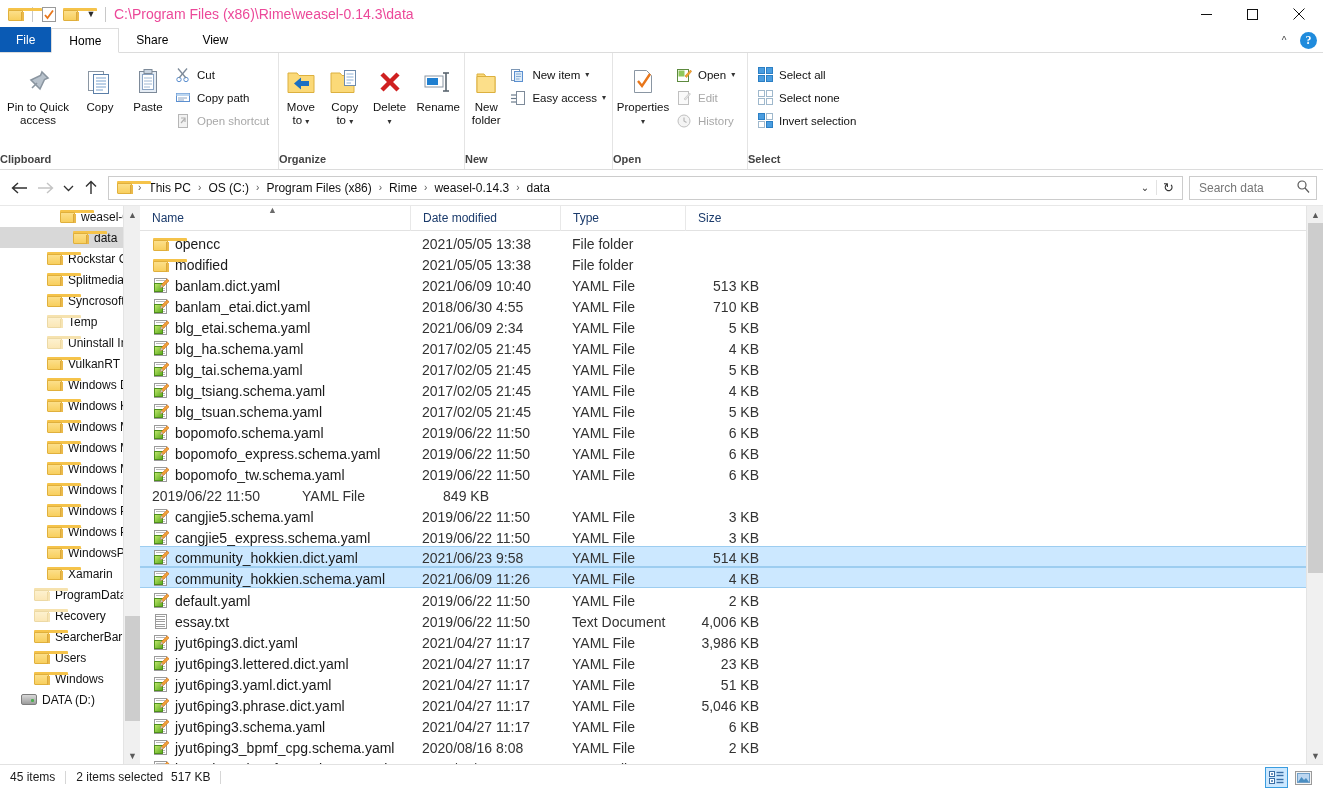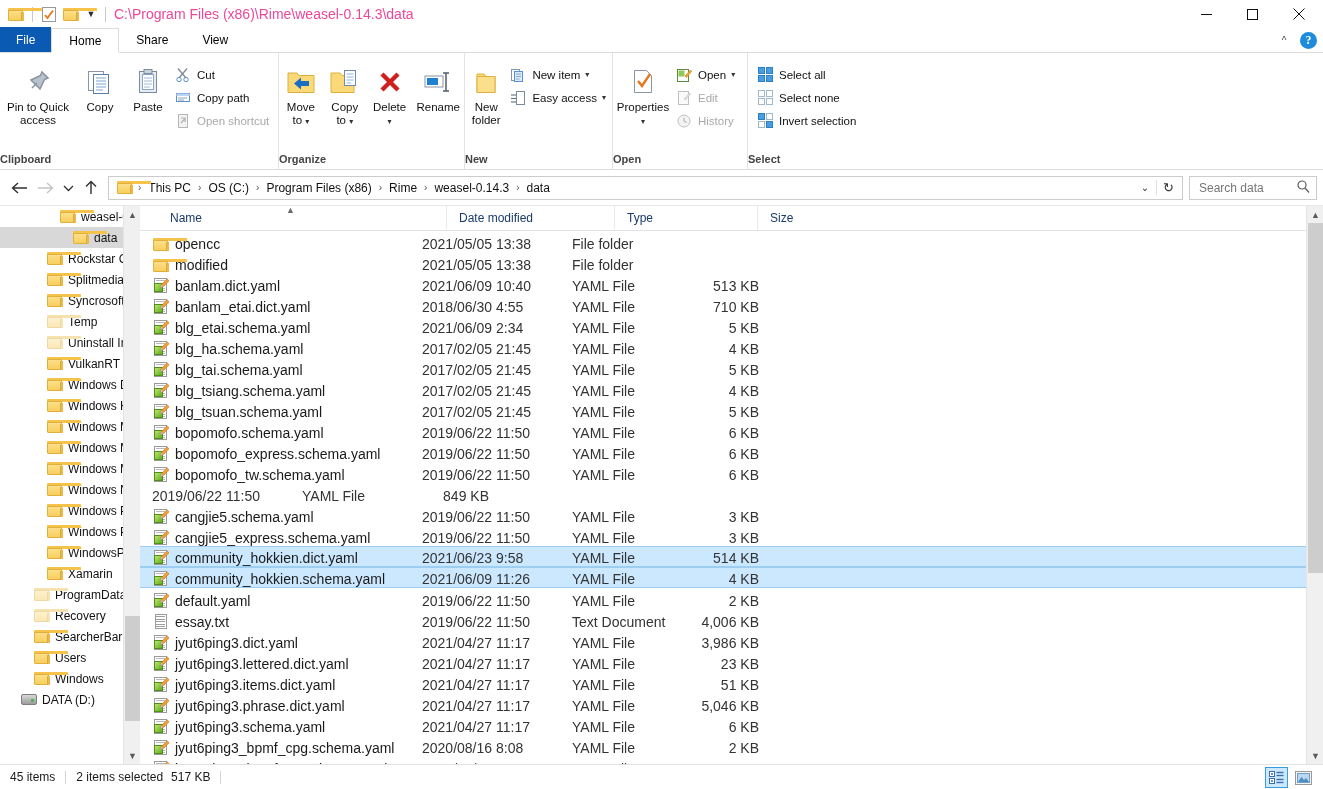--- a/index.html
+++ b/index.html
@@ -108,21 +108,21 @@
   .drive { width: 16px; height: 11px; background: linear-gradient(180deg,#d8d8d8,#9c9c9c); border:1px solid #7d7d7d; border-radius:2px; position:relative;}
   .drive:after { content:''; position:absolute; right:2px; top:4px; width:3px; height:3px; background:#4caf50; border-radius:1px;}
 
   .sb { position: absolute; top: 0; right: 0; width: 17px; height: 100%; background: #f0f0f0; border-left: 1px solid #e4e4e4;}
   .sb-arrow { height: 17px; width: 17px; display:flex; align-items:center; justify-content:center; color:#5a5a5a; font-size:9px;}
   .sb-arrow.bot { position:absolute; bottom:0; left:0;}
   .sb-thumb { position: absolute; left: 1px; width: 15px; background: #cdcdcd; }
 
   .filepane { flex: 1; position: relative; background: #fff; min-width: 0; overflow: hidden; }
   .colhead { height: 25px; display: flex; align-items: center; border-bottom: 1px solid #e2e2e2; background:#fff; position:relative;}
-  .col { font-size: 12px; color: #1a3a6b; padding-left: 12px; height: 25px; display:flex; align-items:center; position: relative; margin-left: 18px;}
+  .col { font-size: 12px; color: #1a3a6b; padding-left: 12px; height: 25px; display:flex; align-items:center; position: relative;}
   .col + .col { border-left: 1px solid #e8e8e8; }
   .col-name { width: 270px; flex: 0 0 270px; }
   .col-date { width: 150px; flex: 0 0 150px; }
   .col-type { width: 125px; flex: 0 0 125px; }
   .col-size { width: 80px; flex: 0 0 80px; }
   .sortmark { position:absolute; left: 128px; top: -1px; color:#6b6b6b; font-size: 9px; }
 
   .rows { position: absolute; top: 25px; left: 0; right: 17px; bottom: 0; overflow: hidden; }
   .row { height: 21px; display: flex; align-items: flex-end; font-size: 14px; color: #1a1a1a; }
   .row.sel { background: #cce8ff; border-top: 1px solid #9dcdf0; border-bottom: 1px solid #9dcdf0; height: 21px; }
@@ -1339,21 +1339,21 @@
                     <i></i>
                     <i></i>
                   </span>
                   <span class="green"></span>
                   <svg style="position:absolute;right:-1px;top:0px" width="11" height="11" viewBox="0 0 11 11">
                     <path d="M1.5 9.5 L2.3 6.8 L8.2 1 L10 2.8 L4.1 8.7 Z" fill="#f2a23a" stroke="#cf6f16" stroke-width="0.7"></path>
                     <path d="M1.5 9.5 L2.3 6.8 L3.9 8.5 Z" fill="#e0e0e0" stroke="#9a9a9a" stroke-width="0.5"></path>
                   </svg>
                 </span>
               </span>
-              <span>jyut6ping3.items.dict.yaml</span>
+              <span>jyut6ping3.yaml.dict.yaml</span>
             </span>
             <span class="cell c-date">2021/04/27 11:17</span>
             <span class="cell c-type">YAML File</span>
             <span class="cell c-size">51 KB</span>
           </div>
           <div class="row">
             <span class="cell c-name">
               <span style="display:flex;align-items:center">
                 <span class="ficon">
                   <span class="page"></span>

